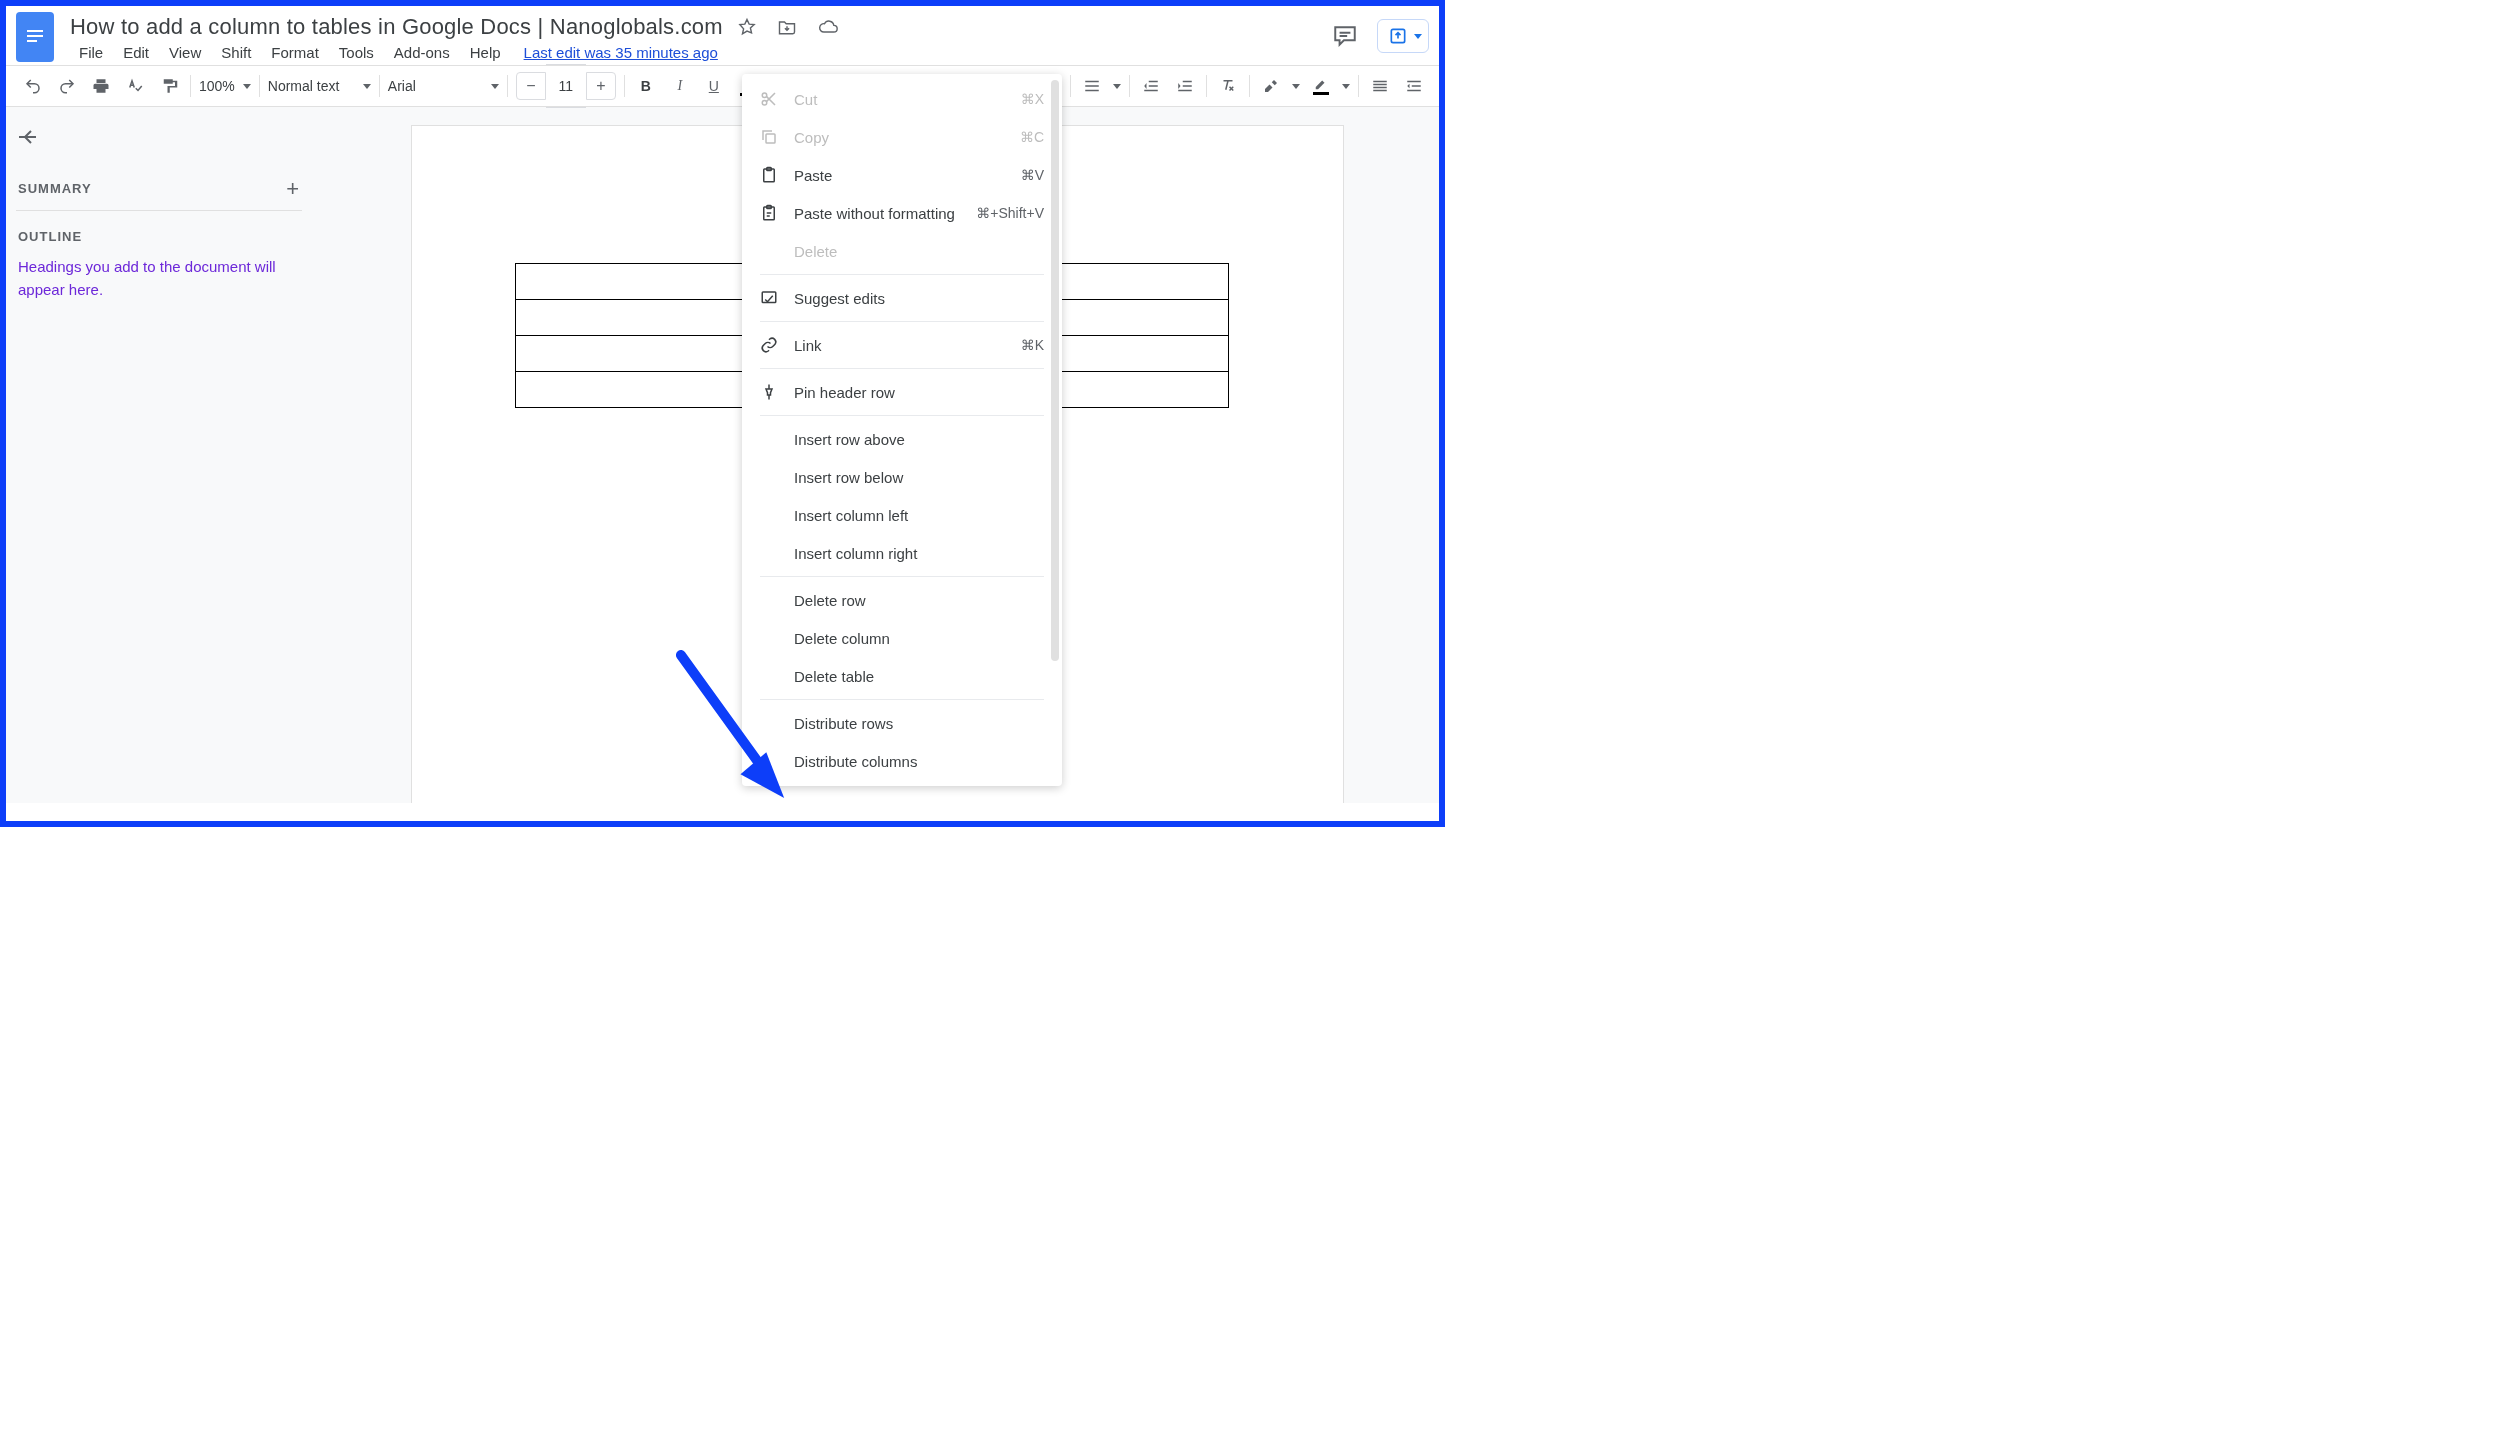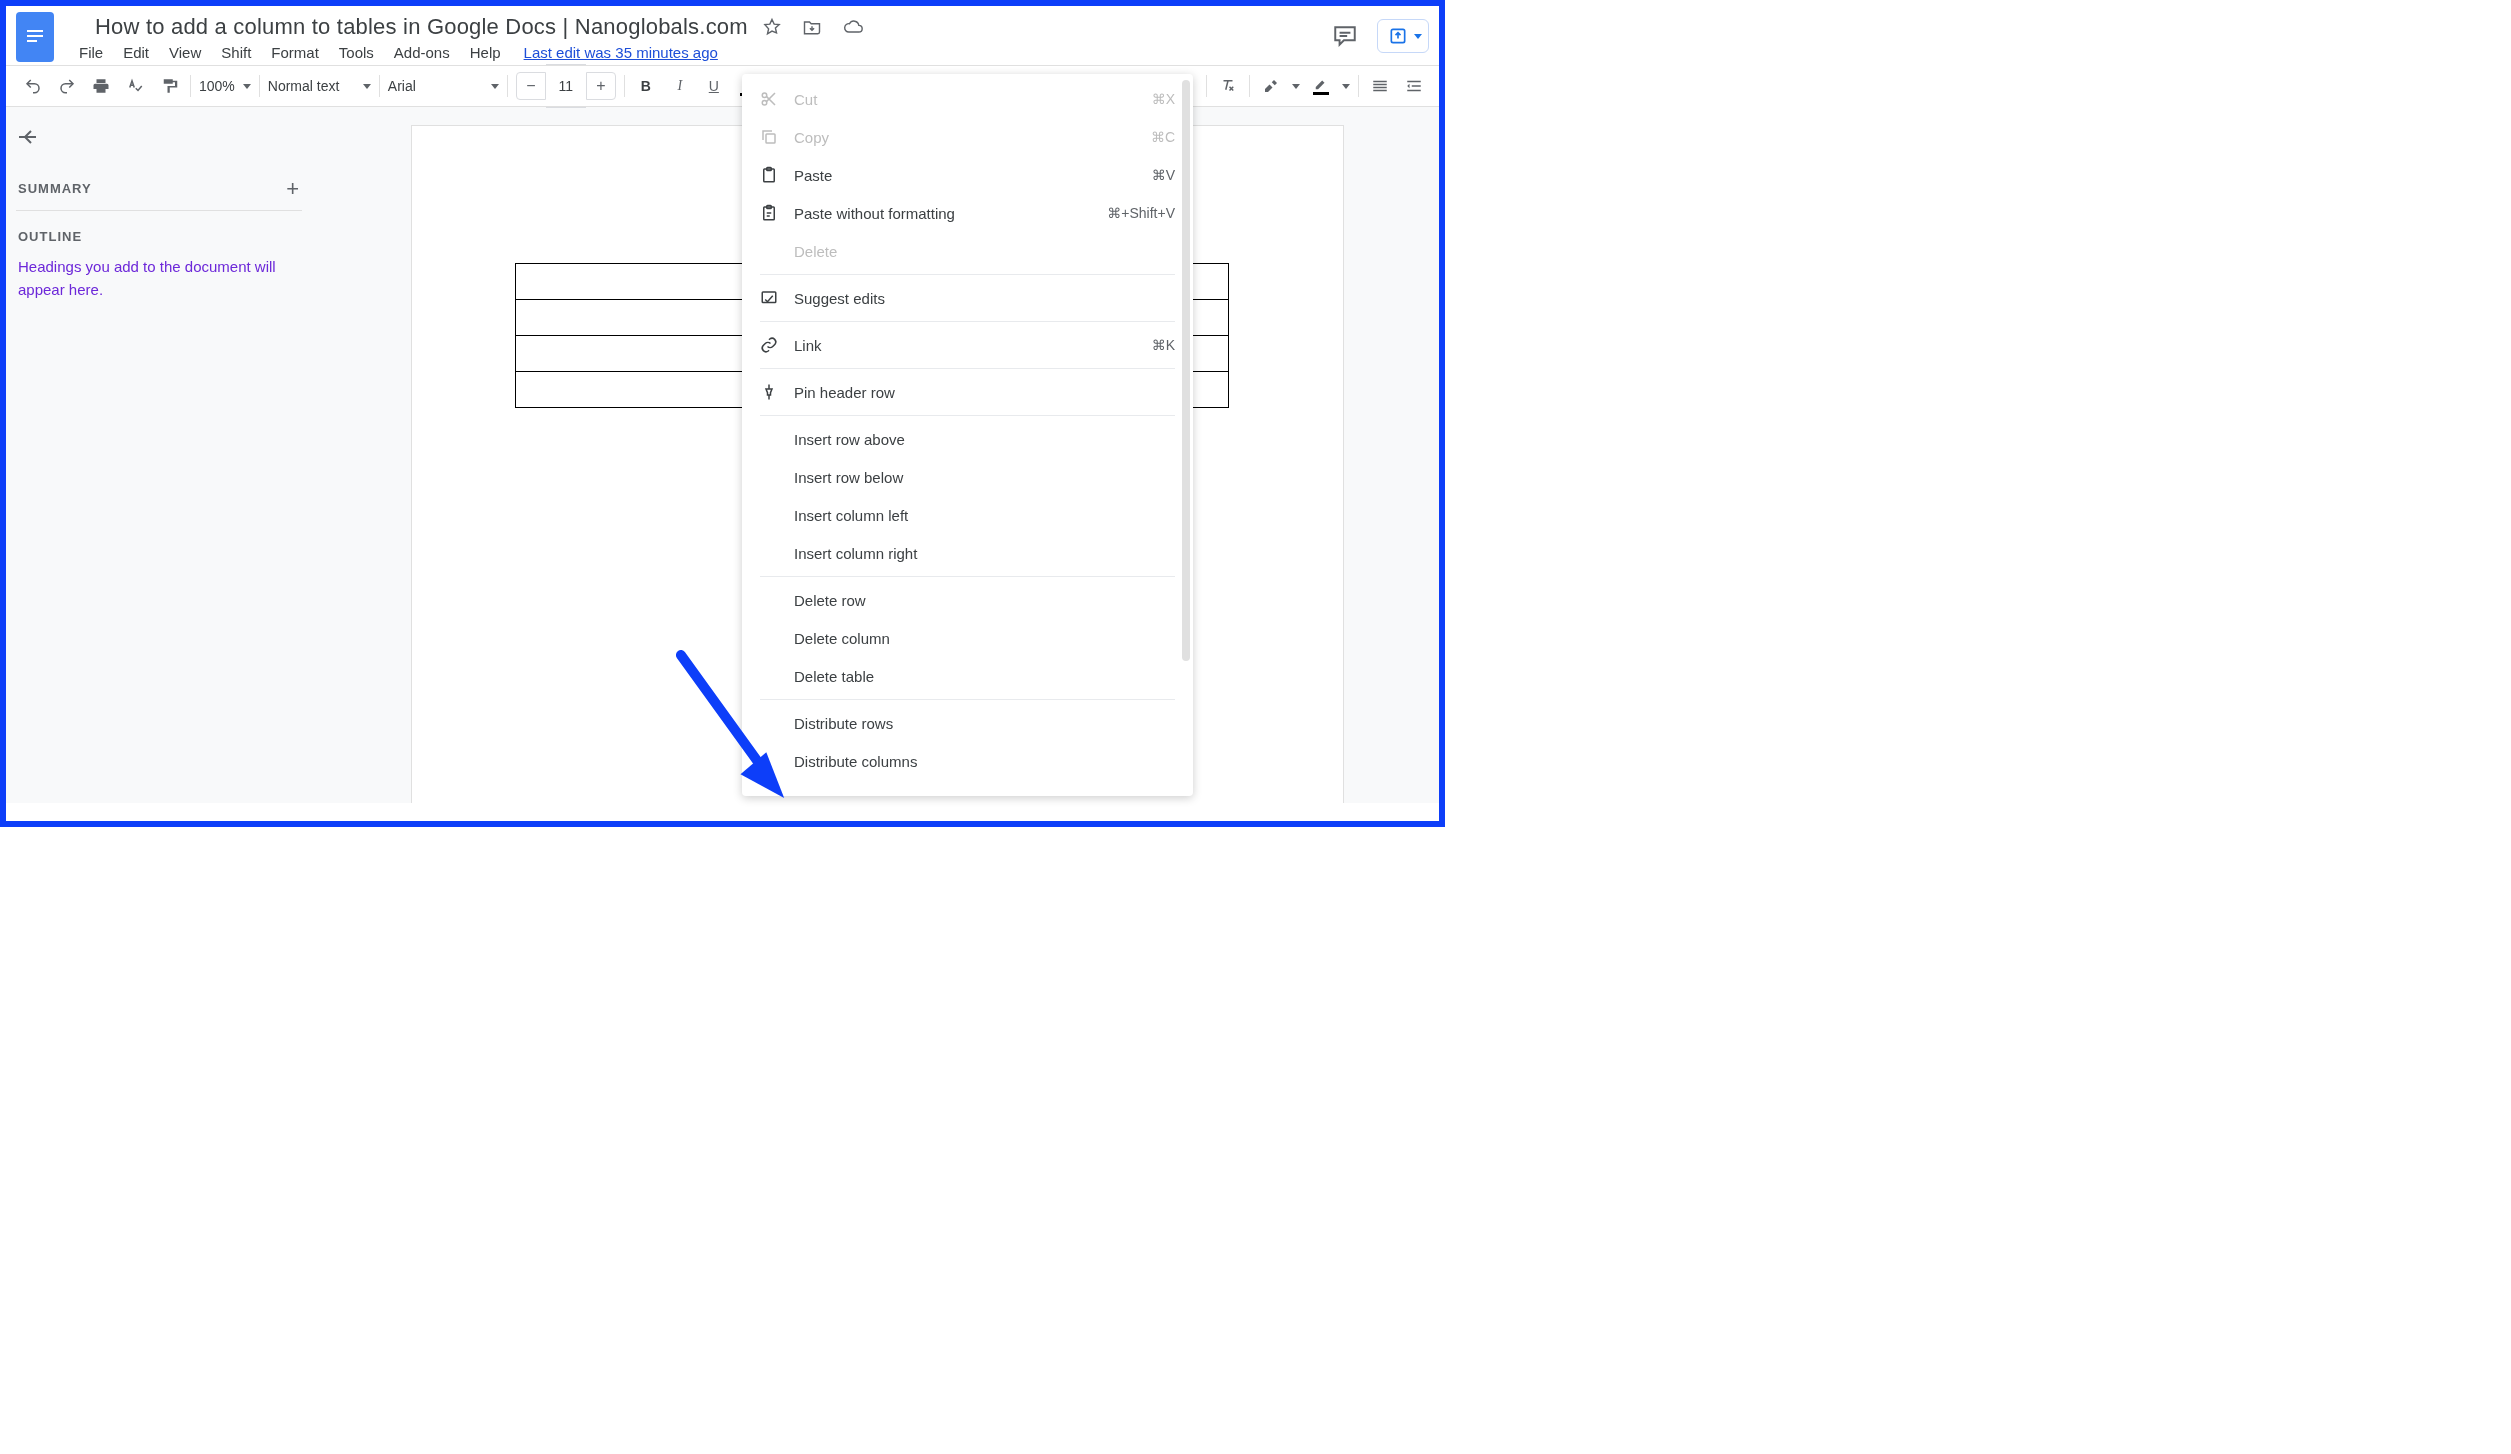--- a/index.html
+++ b/index.html
@@ -32,21 +32,20 @@
     border-radius: 4px;
     display: flex; align-items: center; justify-content: center;
     margin-right: 16px;
     flex: none;
   }
   .docs-logo svg { display:block; }
   .title-col { flex: 1; min-width: 0; }
   .title-row {
     display: flex; align-items: center; gap: 14px;
     padding-top: 2px;
-    margin-left: 25px;
   }
   .doc-title {
     font-size: 22px;
     color: #3c4043;
     letter-spacing: 0.2px;
     white-space: nowrap;
     font-weight: 400;
   }
   .title-icons { display:flex; align-items:center; gap:20px; color:#5f6368; }
   .title-icons svg { display:block; }
@@ -139,23 +138,23 @@
   .tbl td { border:1.5px solid #000; height:36px; padding:0; }
   .tbl td.c1 { width:237px; }
   .tbl td.c2 { width:239px; }
   .tbl td.c3 { width:237px; }
   .cursor {
     position:absolute; top:143px; left:350px; width:2px; height:24px; background:#000;
   }
 
   
   .ctx {
-    position:absolute; top:68px; left:736px; width:451px;
+    position:absolute; top:68px; left:736px; width:320px;
     background:#fff; box-shadow:0 2px 10px rgba(0,0,0,.2);
-    border-radius:4px; padding-top:6px; padding-bottom:16px;
+    border-radius:4px; padding-top:6px; padding-bottom:6px;
     z-index:30;
   }
   .ctx-scroll {
     position:absolute; right:3px; top:6px; width:8px; height:581px;
     background:#e0e0e0; border-radius:4px;
   }
   .ctx-item{
     display:flex; align-items:center; gap:16px;
     height:38px; padding:0 18px 0 18px;
     font-size:15px; color:#3c4043;

